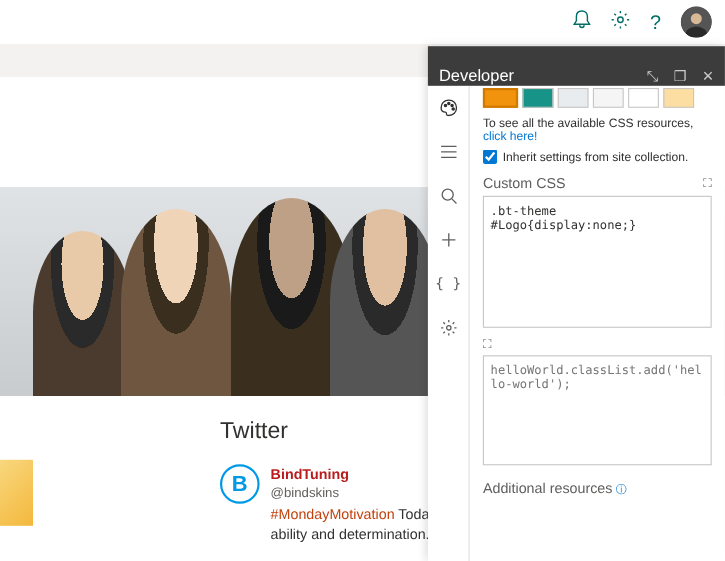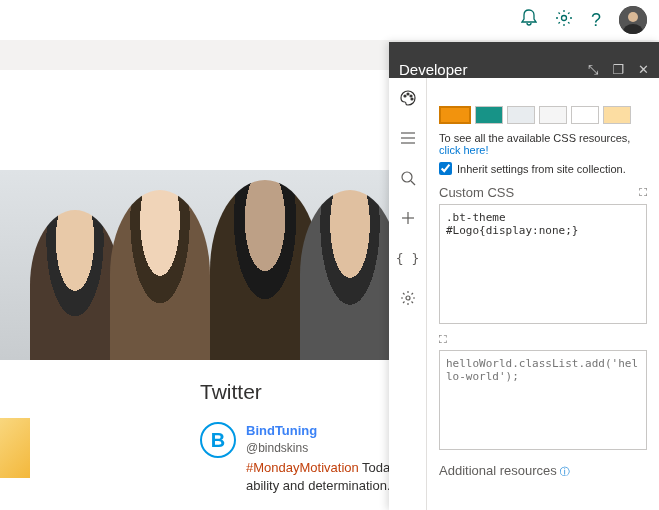--- a/index.html
+++ b/index.html
@@ -22,39 +22,39 @@
 .p1 { left: 30px; width: 90px; height: 150px; background: radial-gradient(ellipse at 50% 20%, #e8c9a8 0 30%, #2a2a2a 30% 45%, #4b3a2e 45%); }
 .p2 { left: 110px; width: 100px; height: 170px; background: radial-gradient(ellipse at 50% 18%, #f0d4b8 0 28%, #3a2e1f 28% 42%, #6e5640 42%); }
 .p3 { left: 210px; width: 110px; height: 180px; background: radial-gradient(ellipse at 50% 22%, #bda086 0 26%, #1a1a1a 26% 40%, #3a2e1f 40%); }
 .p4 { left: 300px; width: 100px; height: 170px; background: radial-gradient(ellipse at 50% 20%, #e0c0a0 0 28%, #2a2a2a 28% 42%, #555 42%); }
 
 .content { padding: 20px 0 0 200px; }
 .section-title { font-size: 21px; font-weight: 400; color: #323130; margin-bottom: 18px; }
 .tweet { display: flex; gap: 10px; }
 .tweet-avatar { width: 36px; height: 36px; border-radius: 50%; border: 2px solid #0099e5; display: flex; align-items: center; justify-content: center; color: #0099e5; font-weight: 700; font-size: 20px; flex-shrink: 0; }
 .tweet-body { font-size: 13px; line-height: 1.4; }
-.tweet-name { font-weight: 600; color: #3b82f6; }
+.tweet-name { font-weight: 600; color: #b91c1c; }
 .tweet-handle { color: #605e5c; font-size: 12px; }
 .tweet-text { color: #323130; margin-top: 2px; }
 .tweet-hashtag { color: #c2410c; }
 
 .yellow-box { position: absolute; left: 0; top: 418px; width: 30px; height: 60px; background: linear-gradient(135deg, #f9d77e, #f3b83c); }
 
 
 .dev-panel { position: absolute; top: 42px; right: 0; width: 270px; bottom: 0; background: #fff; display: flex; flex-direction: column; box-shadow: -2px 0 8px rgba(0,0,0,0.15); }
 .dev-header { height: 36px; background: #3c3c3c; color: #fff; display: flex; align-items: flex-end; padding: 0 10px; font-size: 15px; font-weight: 400; }
 .dev-header-actions { margin-left: auto; display: flex; gap: 14px; }
 .dev-header-actions .hbtn { color: #ccc; cursor: pointer; font-size: 13px; }
 
 .dev-body { display: flex; flex: 1; overflow: hidden; }
 .dev-tabs { width: 38px; border-right: 1px solid #e1dfdd; display: flex; flex-direction: column; }
 .dev-tab { height: 40px; display: flex; align-items: center; justify-content: center; color: #605e5c; cursor: pointer; font-size: 16px; }
 .dev-tab.active { color: #323130; }
 
-.dev-content { flex: 1; padding: 28px 12px; overflow-y: auto; font-size: 12px; color: #323130; }
+.dev-content { flex: 1; padding: 2px 12px; overflow-y: auto; font-size: 12px; color: #323130; }
 .swatches { display: flex; gap: 4px; margin-bottom: 8px; }
 .swatch { width: 28px; height: 18px; border: 1px solid #c8c6c4; cursor: pointer; }
 .sw-orange { background: #f2930d; border-color: #d07a00; border-width: 2px; width: 32px; }
 .sw-teal { background: #179387; }
 .sw-light { background: #e8ecef; }
 .sw-gray { background: #f5f5f5; }
 .sw-white { background: #fff; }
 .sw-peach { background: #fcdda2; }
 
 .resources-line { font-size: 11px; color: #323130; margin-bottom: 6px; }

